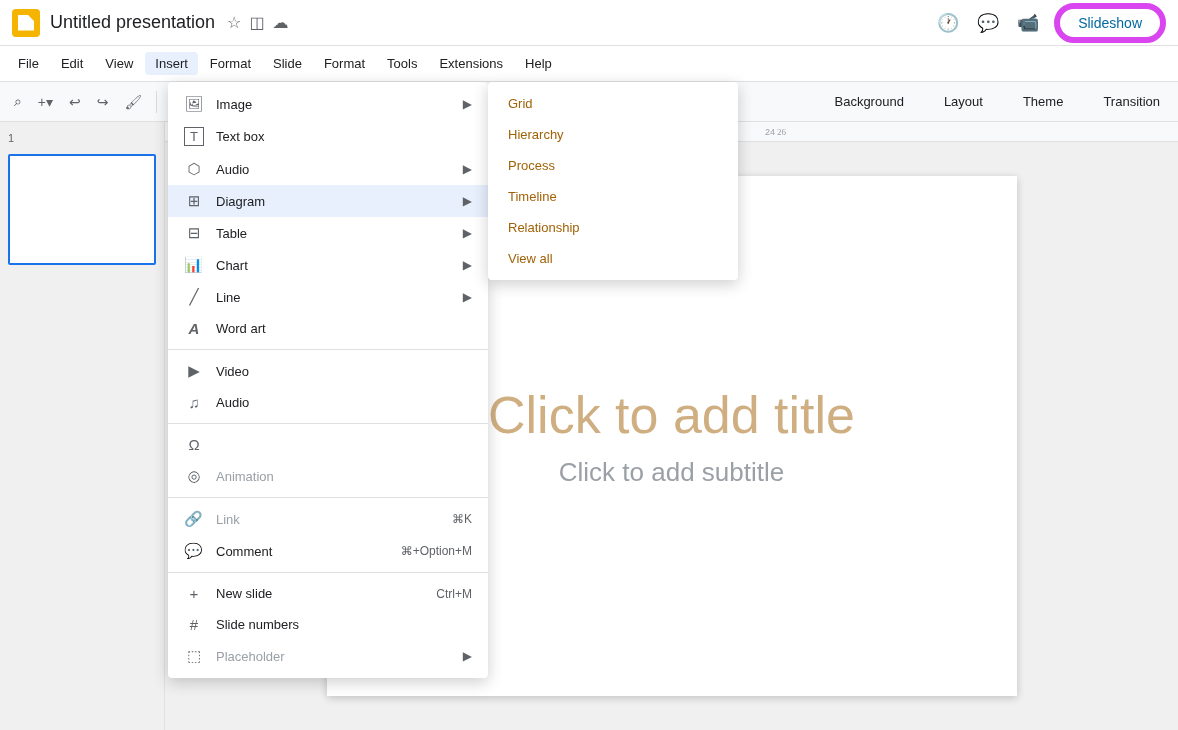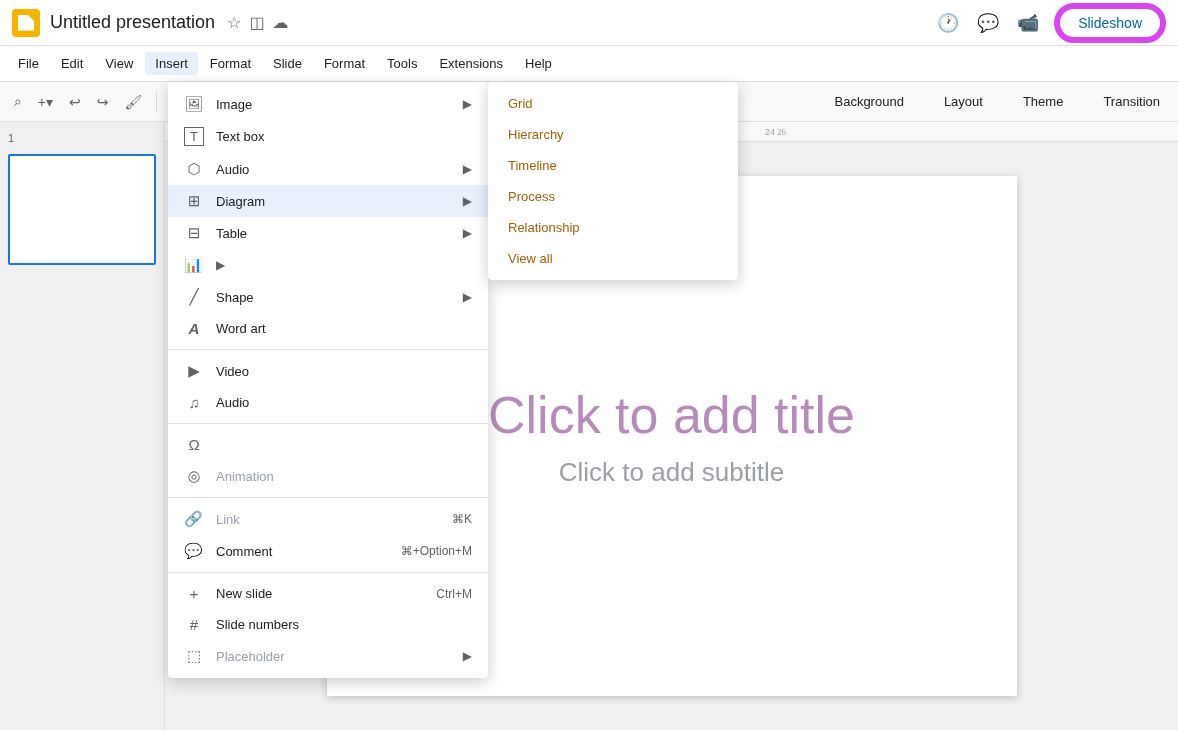--- a/index.html
+++ b/index.html
@@ -160,21 +160,21 @@
       height: 520px;
       box-shadow: 0 2px 8px rgba(0,0,0,0.2);
       display: flex;
       flex-direction: column;
       align-items: center;
       justify-content: center;
       margin-top: 20px;
     }
     .slide-title-text {
       font-size: 52px;
-      color: #701a75;
+      color: #a16207;
       font-weight: 400;
       opacity: 0.5;
       text-align: center;
     }
     .slide-subtitle-text {
       font-size: 26px;
       color: #9aa0a6;
       text-align: center;
       margin-top: 12px;
     }
@@ -361,26 +361,27 @@
   </div>
 
   <div class="menu-row">
     <span class="menu-icon">⊟</span>
     <span class="menu-label">Table</span>
     <span class="menu-arrow">▶</span>
   </div>
 
   <div class="menu-row">
     <span class="menu-icon">📊</span>
+    <span class="menu-label">Chart</span>
     <span class="menu-arrow">▶</span>
   </div>
 
   <div class="menu-row">
     <span class="menu-icon">╱</span>
-    <span class="menu-label">Shape</span>
+    <span class="menu-label">Line</span>
     <span class="menu-arrow">▶</span>
   </div>
 
   <div class="menu-row">
     <span class="menu-icon" style="font-style:italic; font-weight:bold;">A</span>
     <span class="menu-label">Word art</span>
   </div>
   <div class="menu-divider"></div>
 
   <div class="menu-row">
@@ -436,24 +437,24 @@
 </div>
 
 <div class="diagram-submenu">
   <div class="submenu-row">
     <span>Grid</span>
   </div>
   <div class="submenu-row">
     <span>Hierarchy</span>
   </div>
   <div class="submenu-row">
+    <span>Process</span>
+  </div>
+  <div class="submenu-row">
     <span>Timeline</span>
   </div>
   <div class="submenu-row">
-    <span>Process</span>
-  </div>
-  <div class="submenu-row">
     <span>Relationship</span>
   </div>
   <div class="submenu-row">
     <span>View all</span>
   </div>
 </div>
 
 </body></html>

